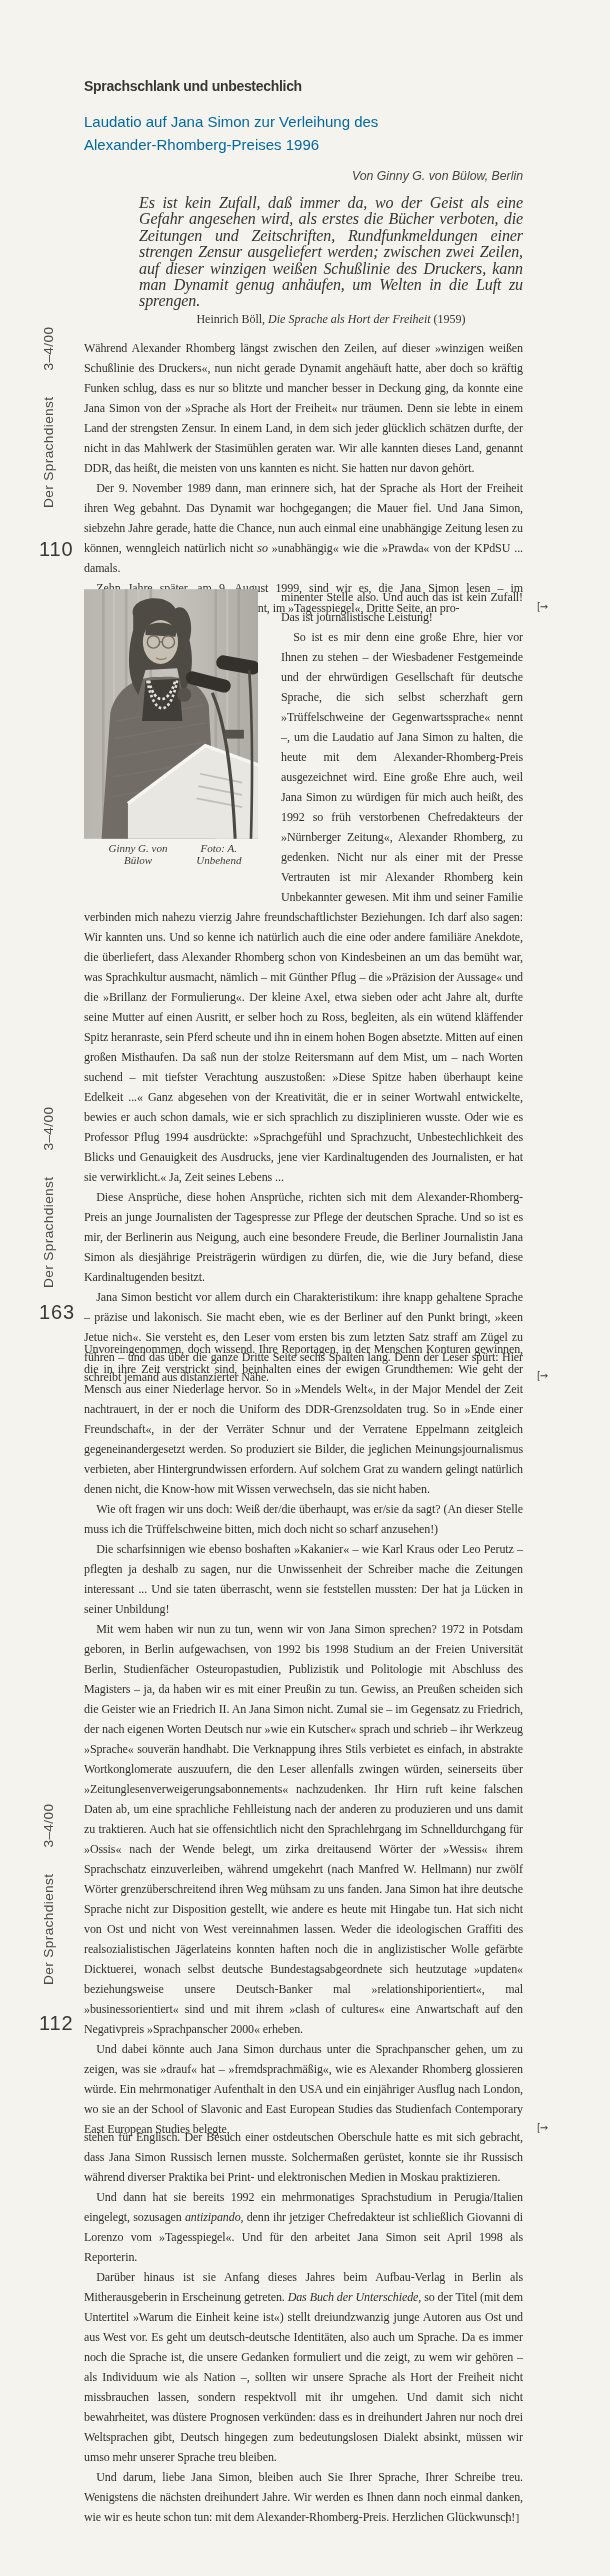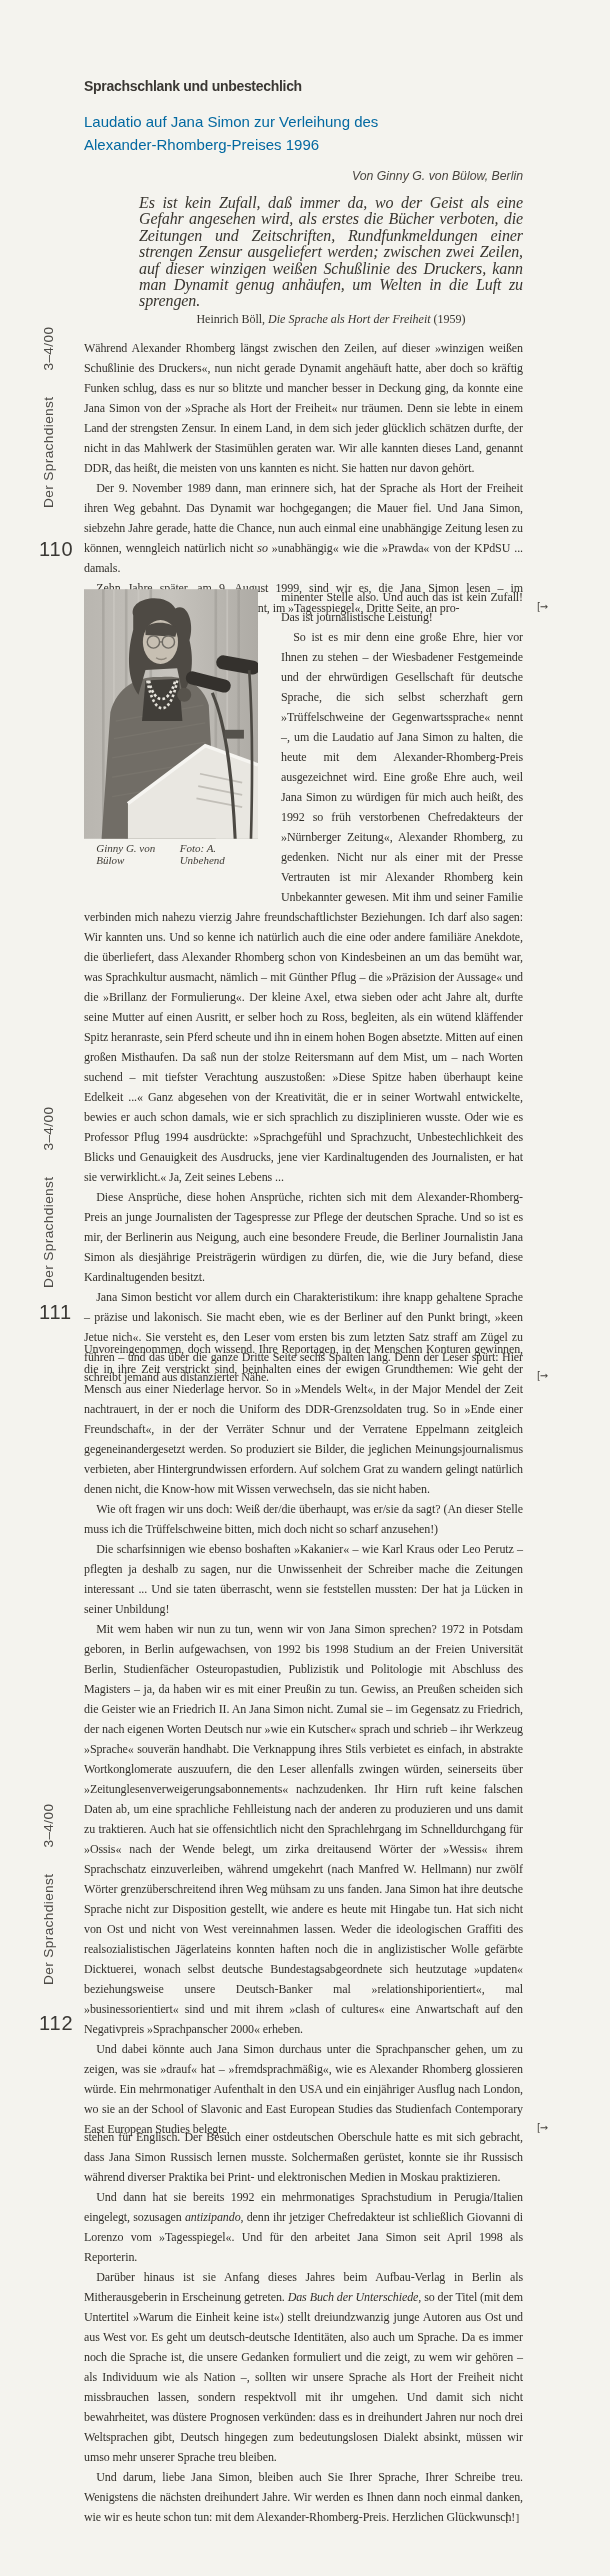--- a/index.html
+++ b/index.html
@@ -66,42 +66,42 @@
   .vl-a{top:508px}.vl-b{top:1288px}.vl-c{top:1985px}
   .pnum{
     position:absolute;left:39px;
     font-family:"Liberation Sans",sans-serif;font-weight:normal;
     font-size:20px;color:#3a3834;letter-spacing:0.9px;
   }
   .pn-1{top:538px}.pn-2{top:1301px}.pn-3{top:2012px}
 
   
   .photo-fig{
-    float:left;width:174px;margin:1.8px 23px 33px 0;
+    float:left;width:174px;margin:1.8px 23px 33px 0;text-align:center;
   }
   .photo-fig svg{display:block;width:174px;height:250px;}
   .photo-fig figcaption{
     display:flex;justify-content:space-between;
     font-style:italic;font-size:11px;color:#3f3c36;
     margin-top:3.5px;padding-left:12.3px;
   }
   .b-top{top:74px}
   .b-photo{top:587px}
   .b-third{top:1339px}
   .b-last{top:2127px}
 </style>
 </head>
 <body>
 
 <div class="vlabel vl-a"><span>Der Sprachdienst</span><span class="issue">3–4/00</span></div>
 <div class="vlabel vl-b"><span>Der Sprachdienst</span><span class="issue">3–4/00</span></div>
 <div class="vlabel vl-c"><span>Der Sprachdienst</span><span class="issue">3–4/00</span></div>
 
 <div class="pnum pn-1">110</div>
-<div class="pnum pn-2">111</div>
+<div class="pnum pn-2">163</div>
 <div class="pnum pn-3">112</div>
 
 <section class="block b-top">
   <h1 class="title">Sprachschlank und unbestechlich</h1>
   <div class="subtitle">
     <div>Laudatio auf Jana Simon zur Verleihung des</div>
     <div>Alexander-Rhomberg-Preises 1996</div>
   </div>
   <div class="byline">Von Ginny G. von Bülow, Berlin</div>
 

